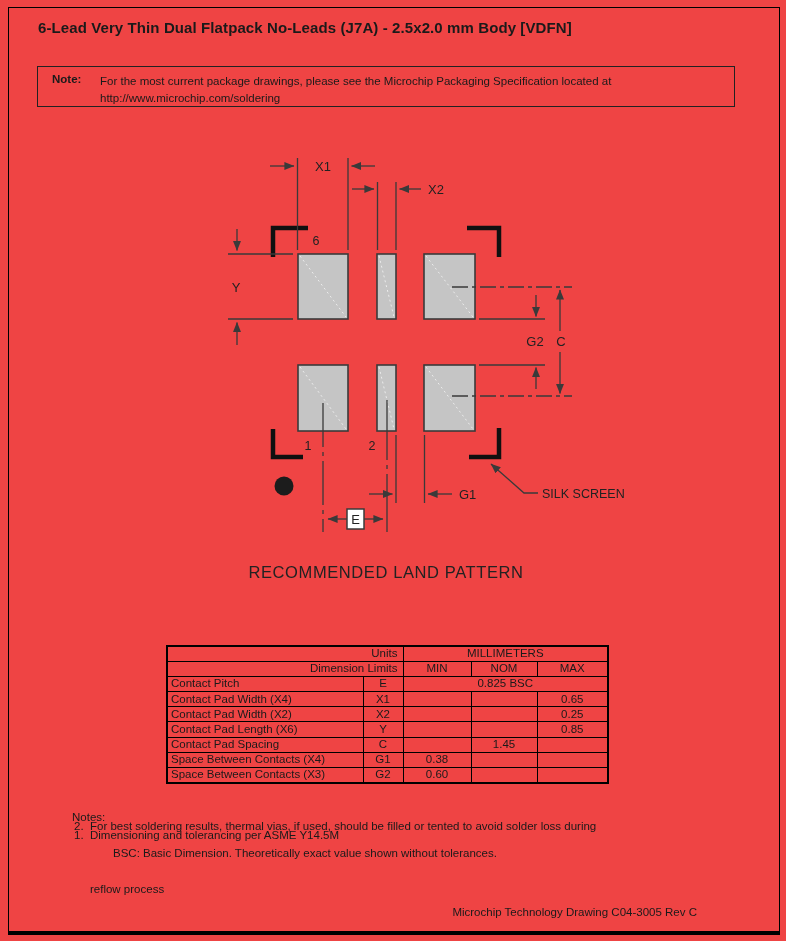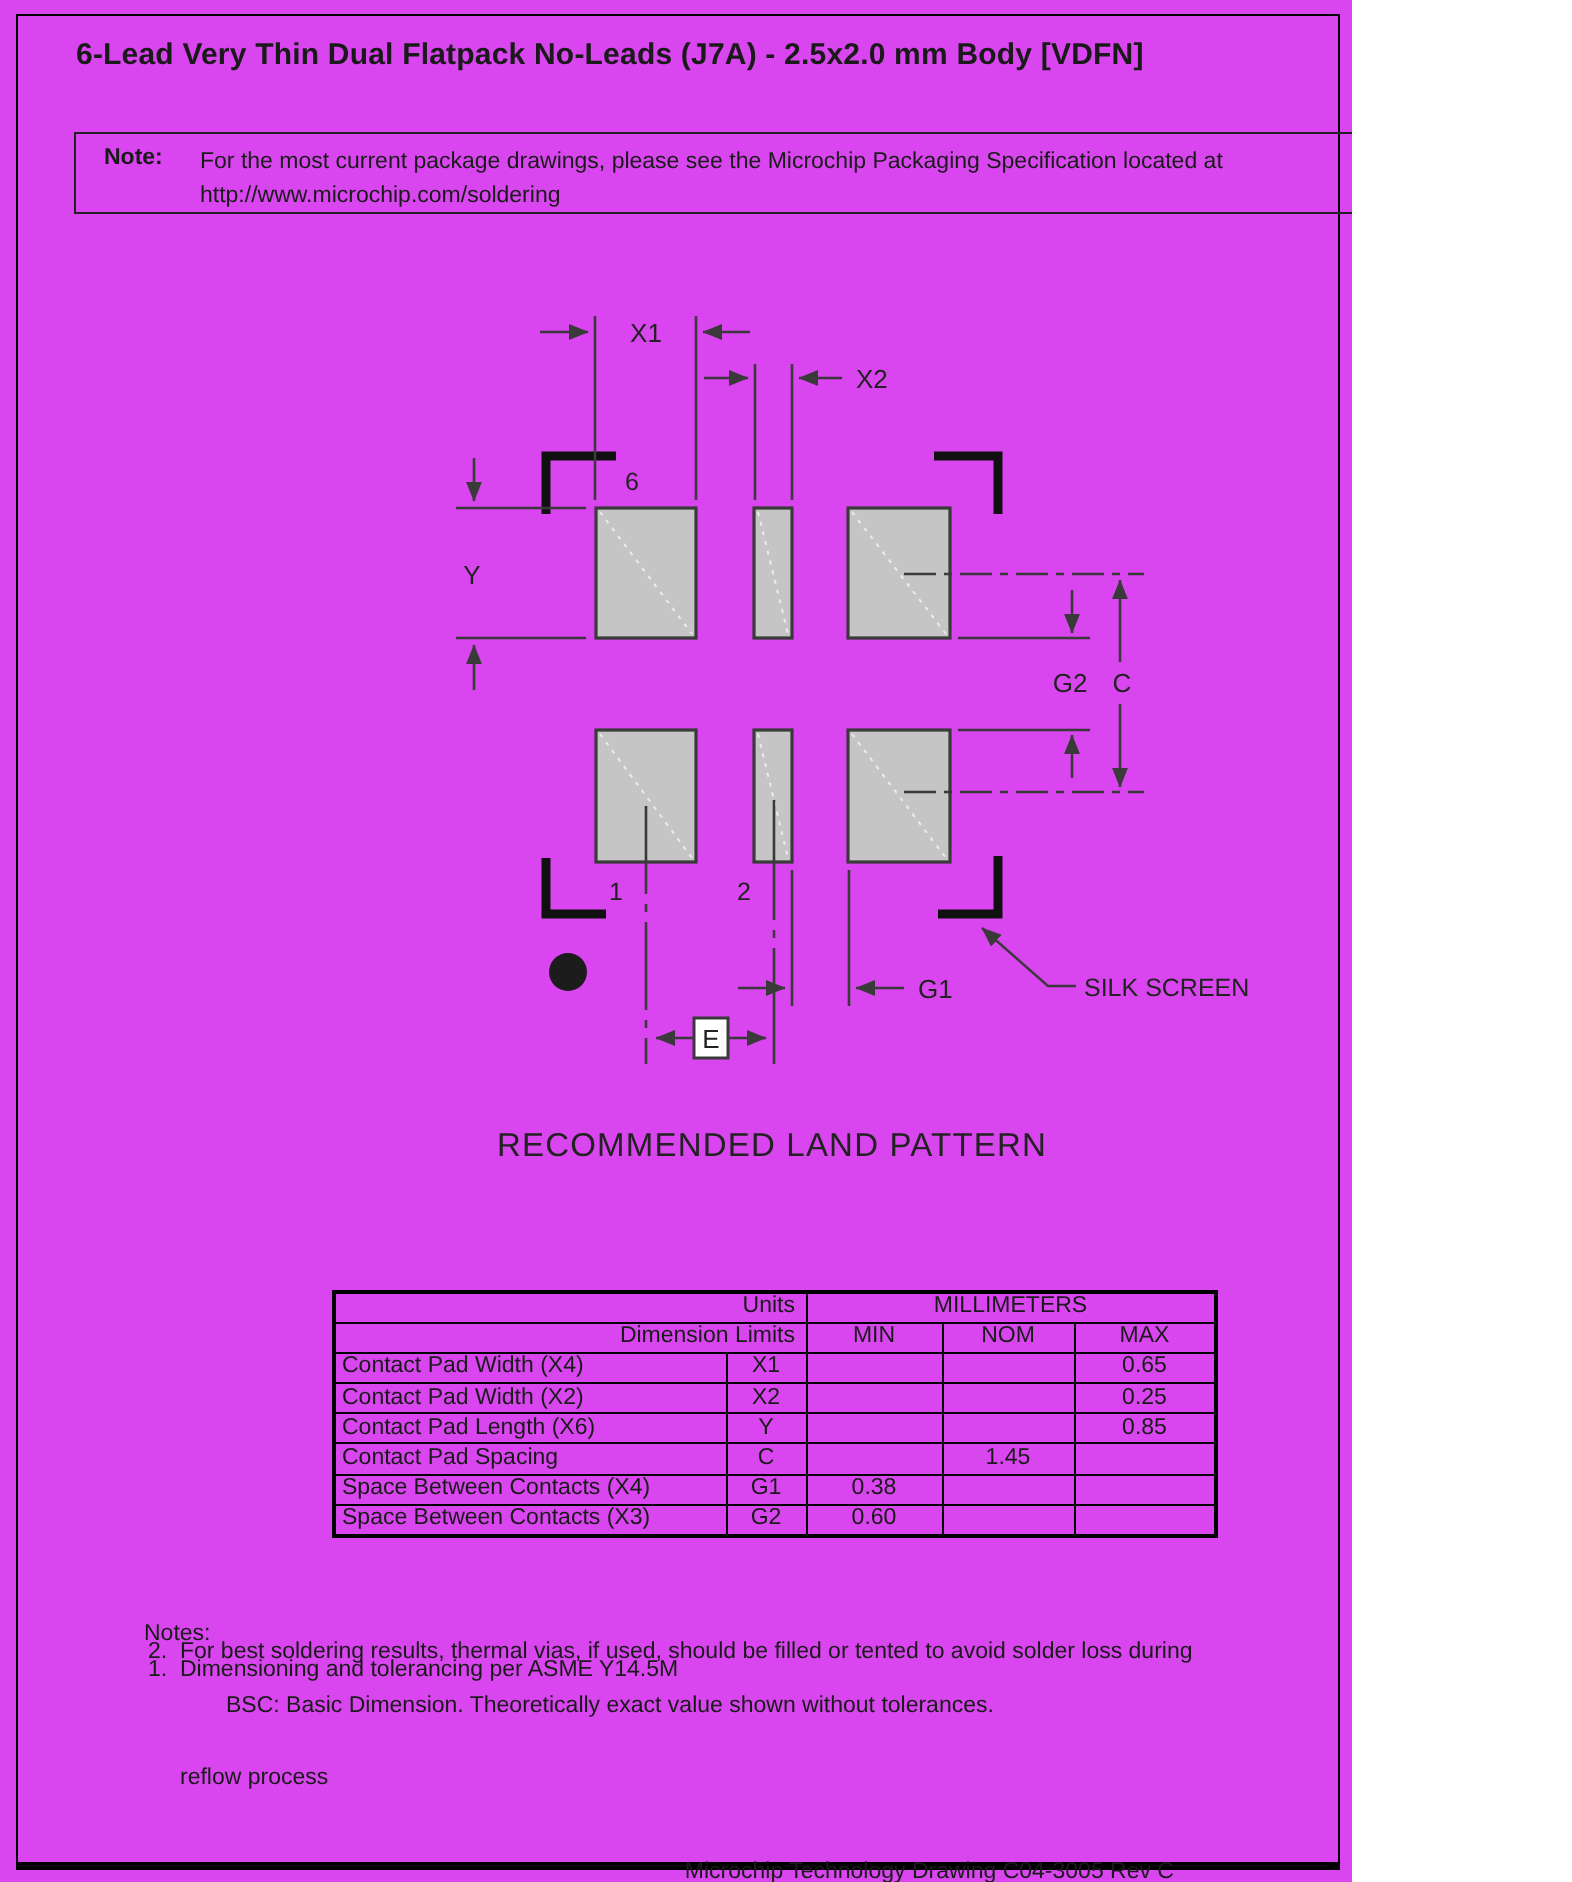--- a/index.html
+++ b/index.html
@@ -2,21 +2,21 @@
 <html style="--pad-fill: #c5c5c5; --line-col: #3a3a3a;"><head>
 <meta charset="utf-8">
 <style>
   :root{
     --pad-fill:#c5c5c5;
     --line-col:#3a3a3a;
     --ink:#1a1a1a;
   }
   html,body{margin:0;padding:0;background:#fff;}
   .page{
-    position:relative;width:676px;height:941px;background:#d946ef;
+    position:relative;width:786px;height:941px;background:#ef4444;
     font-family:"Liberation Sans",sans-serif;color:var(--ink);overflow:hidden;
   }
   .page-border{
     position:absolute;left:8px;top:7px;right:6px;bottom:6px;
     border:1.5px solid #000;border-bottom-width:4.5px;pointer-events:none;
   }
   .doc-title{
     position:absolute;left:38px;top:19px;font-size:15px;font-weight:bold;
     letter-spacing:.1px;white-space:nowrap;
   }
@@ -41,21 +41,21 @@
   }
   .dim-table{border:2.5px solid #000;}
   .dim-table td{
     border:1.7px solid #000;height:14.1px;padding:0 3px;line-height:1;
     overflow:hidden;white-space:nowrap;
   }
   .dim-table td.c{text-align:center;}
   .dim-table td.r{text-align:right;padding-right:5px;}
   .notes-line{position:absolute;font-size:11.5px;white-space:nowrap;}
   .footer{
-    position:absolute;right:89px;top:906px;font-size:11.5px;white-space:nowrap;margin-top:24px;
+    position:absolute;right:89px;top:906px;font-size:11.5px;white-space:nowrap;
   }
 </style>
 </head>
 <body>
 
 <div class="page">
   <div class="page-border"></div>
 
   <div class="doc-title">6-Lead Very Thin Dual Flatpack No-Leads (J7A) - 2.5x2.0 mm Body [VDFN]</div>
 
@@ -180,20 +180,25 @@
       </tr>
       <tr>
         <td class="r" colspan="2">Dimension Limits</td>
         <td class="c">MIN</td>
         <td class="c">NOM</td>
         <td class="c">MAX</td>
       </tr>
     </thead>
     <tbody id="dim-rows">
         <tr>
+          <td>Contact Pitch</td>
+          <td class="c">E</td>
+          <td class="c" colspan="3">0.825 BSC</td>
+        </tr>
+        <tr>
           <td>Contact Pad Width (X4)</td>
           <td class="c">X1</td>
           <td class="c">&nbsp;</td>
           <td class="c">&nbsp;</td>
           <td class="c">0.65</td>
         </tr>
         <tr>
           <td>Contact Pad Width (X2)</td>
           <td class="c">X2</td>
           <td class="c">&nbsp;</td>

